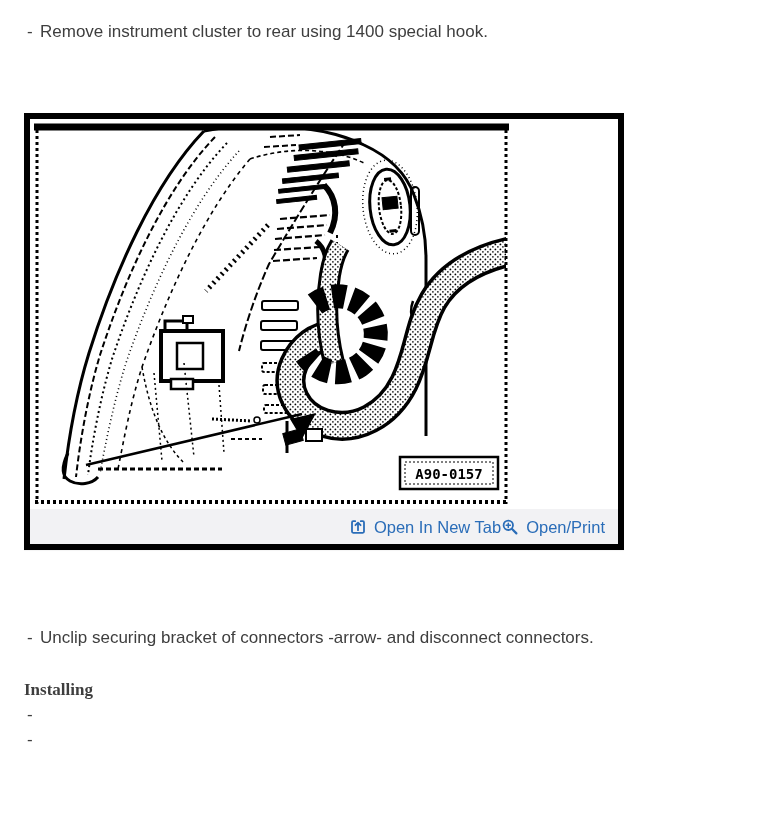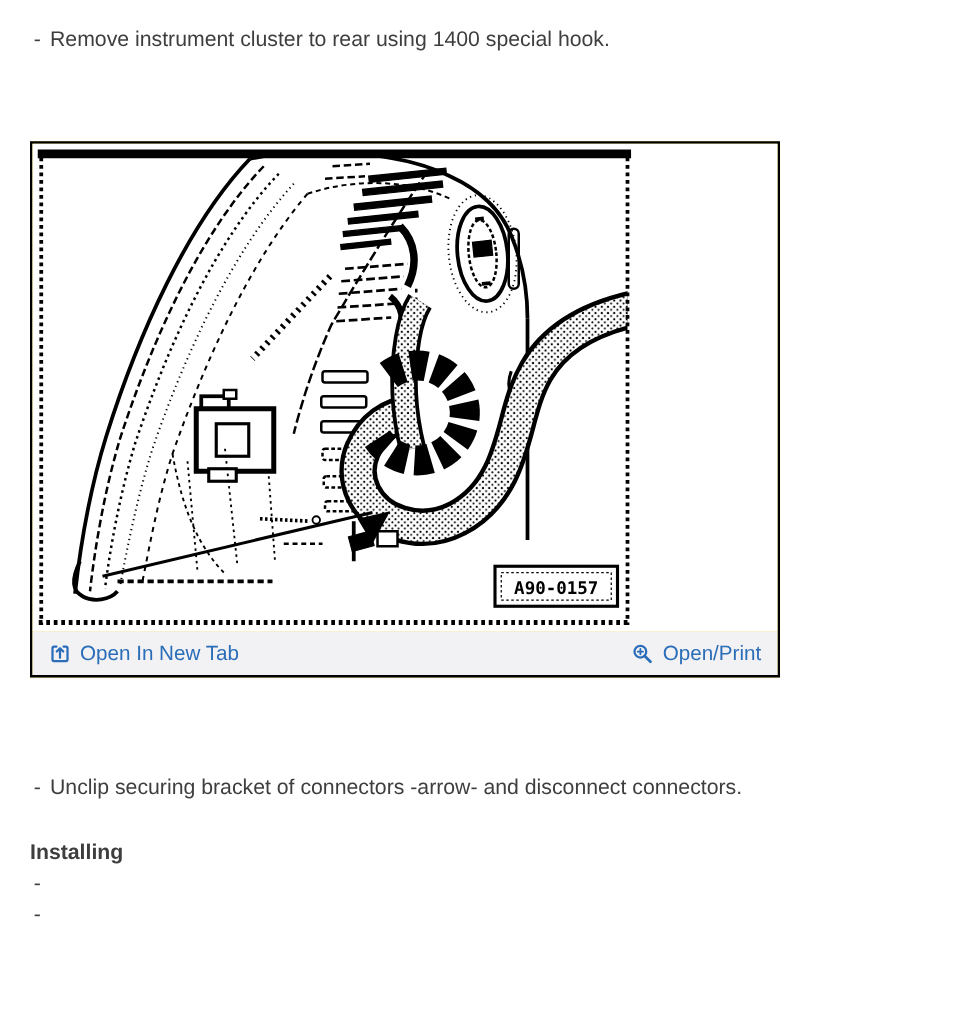--- a/index.html
+++ b/index.html
@@ -16,50 +16,50 @@
     padding: 20px 24px 0 24px;
     overflow: hidden;
   }
   .bullet-row { display: flex; }
   .bullet-row .dash { width: 16px; flex: 0 0 16px; padding-left: 3px; }
   .step-top { margin-bottom: 69px; }
 
   
   .figure-card {
     width: 600px;
-    border: 2px solid #000000;
-    background: #fde047;
+    border: 6px solid #000000;
+    background: #14b8a6;
     box-shadow: 0 1px 1px rgba(0,0,0,0.04);
   }
   .figure-image {
     background: #ffffff;
     padding: 4px 39px 3px 4px;
   }
   .figure-image svg { display: block; }
   .figure-footer {
     height: 35px;
     background: #f2f2f4;
     display: flex;
     align-items: center;
-    justify-content: space-between;
+    justify-content: flex-end;
     padding: 0 13px;
   }
   .fig-link {
     display: inline-flex;
     align-items: center;
     gap: 7px;
     color: #2a6db8;
     font-size: 16.5px;
     text-decoration: none;
     cursor: pointer;
   }
   .fig-link svg { display: block; }
 
   .step-unclip { margin-top: 76px; }
-  .heading { font-weight: bold; margin-top: 27px; line-height: 25px; }
+  .heading { font-weight: bold; margin-top: 27px; line-height: 25px; font-family: Liberation Serif, serif; }
   .intro { line-height: 25px; }
   .install-step { line-height: 25px; }
   .note-line { line-height: 25px; padding-left: 16px; }
   .note-line b { font-weight: bold; }
 </style>
 </head>
 <body>
 
 <div class="page">
 

